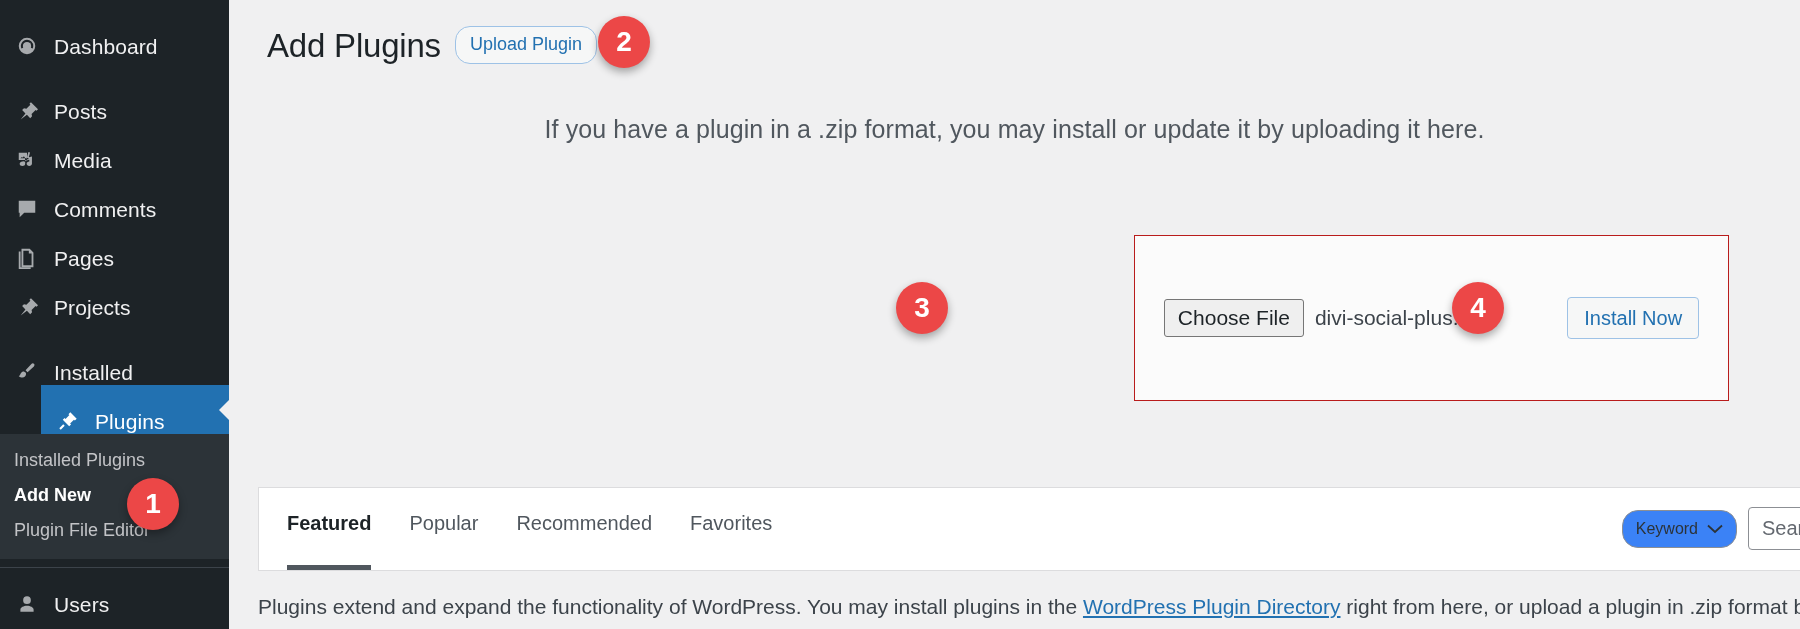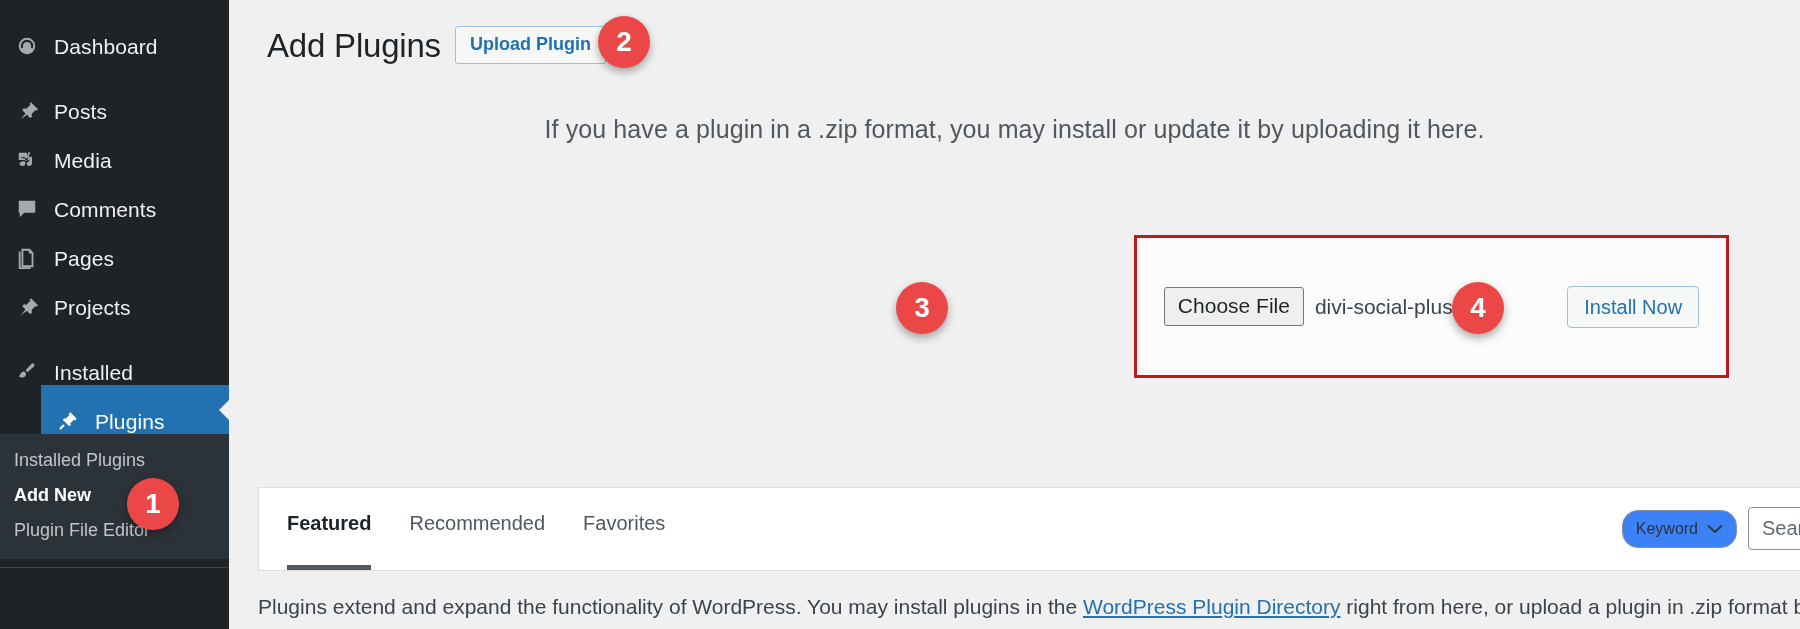--- a/index.html
+++ b/index.html
@@ -58,34 +58,34 @@
     display: flex; align-items: center;
     padding: 18px 0 0 38px; height: 72px;
   }
   .page-title {
     font-size: 33px; color: #1d2327; font-weight: 400;
     line-height: 1; letter-spacing: -0.2px;
   }
   .btn-upload {
     margin-left: 14px;
     border: 1px solid #9ec2e6; background: #f6f7f7; color: #2271b1;
-    font-size: 18px; font-weight: bold; border-radius: 3px;
+    font-size: 18px; font-weight: normal; border-radius: 15px;
     padding: 8px 14px; line-height: 1.1; cursor: pointer;
     font-family: "Liberation Sans", sans-serif;
   }
 
   .upload-intro {
     text-align: center; color: #50575e; font-size: 25px;
     margin-top: 43px; letter-spacing: .1px;
   }
 
   .upload-box {
     position: absolute; left: 905px; top: 235px;
-    width: 595px; height: 143px;
-    background: #fbfbfb; border: 3px solid #b91c1c;
+    width: 595px; height: 166px;
+    background: #fbfbfb; border: 1px solid #b91c1c;
     display: flex; align-items: center; justify-content: center;
   }
   .file-row { display: flex; align-items: center; }
   .choose-file {
     border: 1px solid #767676; background: #efefef;
     color: #1d2327; font-size: 21px; border-radius: 3px;
     padding: 6px 13px; line-height: 1.15; cursor: pointer;
     font-family: "Liberation Sans", sans-serif;
   }
   .file-name { margin-left: 11px; font-size: 21px; color: #3c434a; }
@@ -241,20 +241,28 @@
         <div class="submenu-item current">
           <span>Add New</span>
         </div>
         <div class="submenu-item">
           <span>Plugin File Editor</span>
         </div>
       </div>
 
       <div class="sep"></div>
 
+      <div class="menu-item">
+        <span class="ico">
+          <svg width="22" height="22" viewBox="0 0 24 24">
+              <path d="M12 12a4.2 4.2 0 100-8.4A4.2 4.2 0 0012 12zm0 1.8c-3.6 0-7.2 1.8-7.2 4.2v2.4h14.4V18c0-2.4-3.6-4.2-7.2-4.2z"></path>
+            </svg>
+        </span>
+        <span class="mlabel">Users</span>
+      </div>
 
     </div>
   </div>
 
   <div id="main">
 
     <div class="page-head">
       <span class="page-title">Add Plugins</span>
       <button class="btn-upload">Upload Plugin</button>
     </div>
@@ -265,20 +273,21 @@
       <div class="file-row">
         <button class="choose-file">Choose File</button>
         <span class="file-name">divi-social-plus.zip</span>
         <button class="btn-install">Install Now</button>
       </div>
     </div>
 
     <div class="panel">
       <div class="tabs">
         <div class="tab active">Featured</div>
+        <div class="tab">Popular</div>
         <div class="tab">Recommended</div>
         <div class="tab">Favorites</div>
       </div>
       <div class="search-group">
         <div class="keyword-select">
           <span>Keyword</span>
           <span class="chev">
             <svg width="16" height="10" viewBox="0 0 16 10">
                 <path d="M1 1.5L8 8l7-6.5" stroke="#2c3338" stroke-width="1.8" fill="none"></path>
               </svg>

